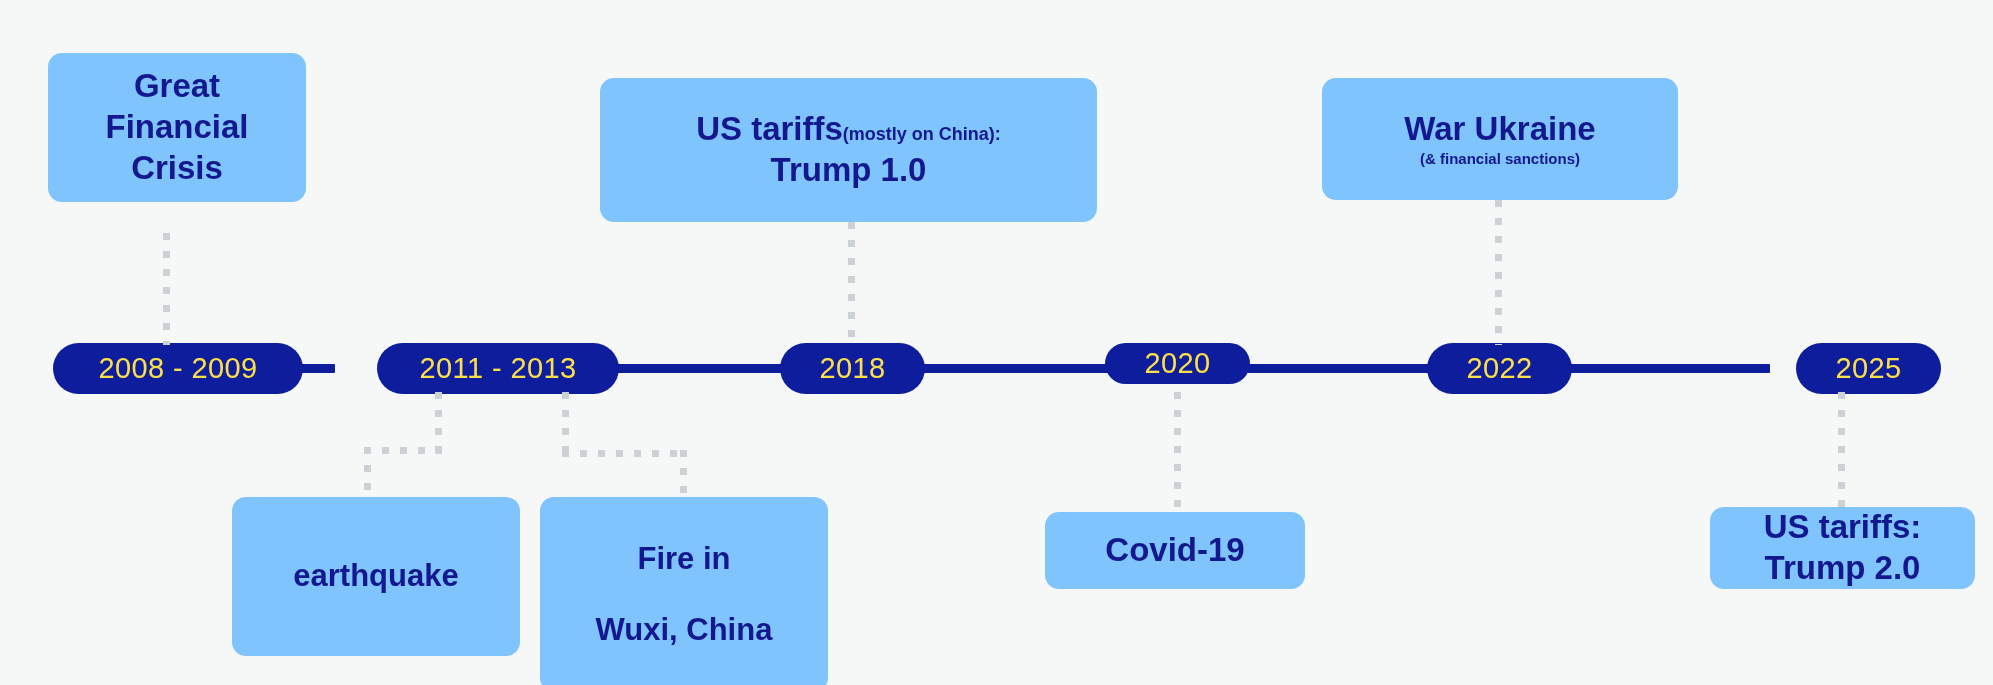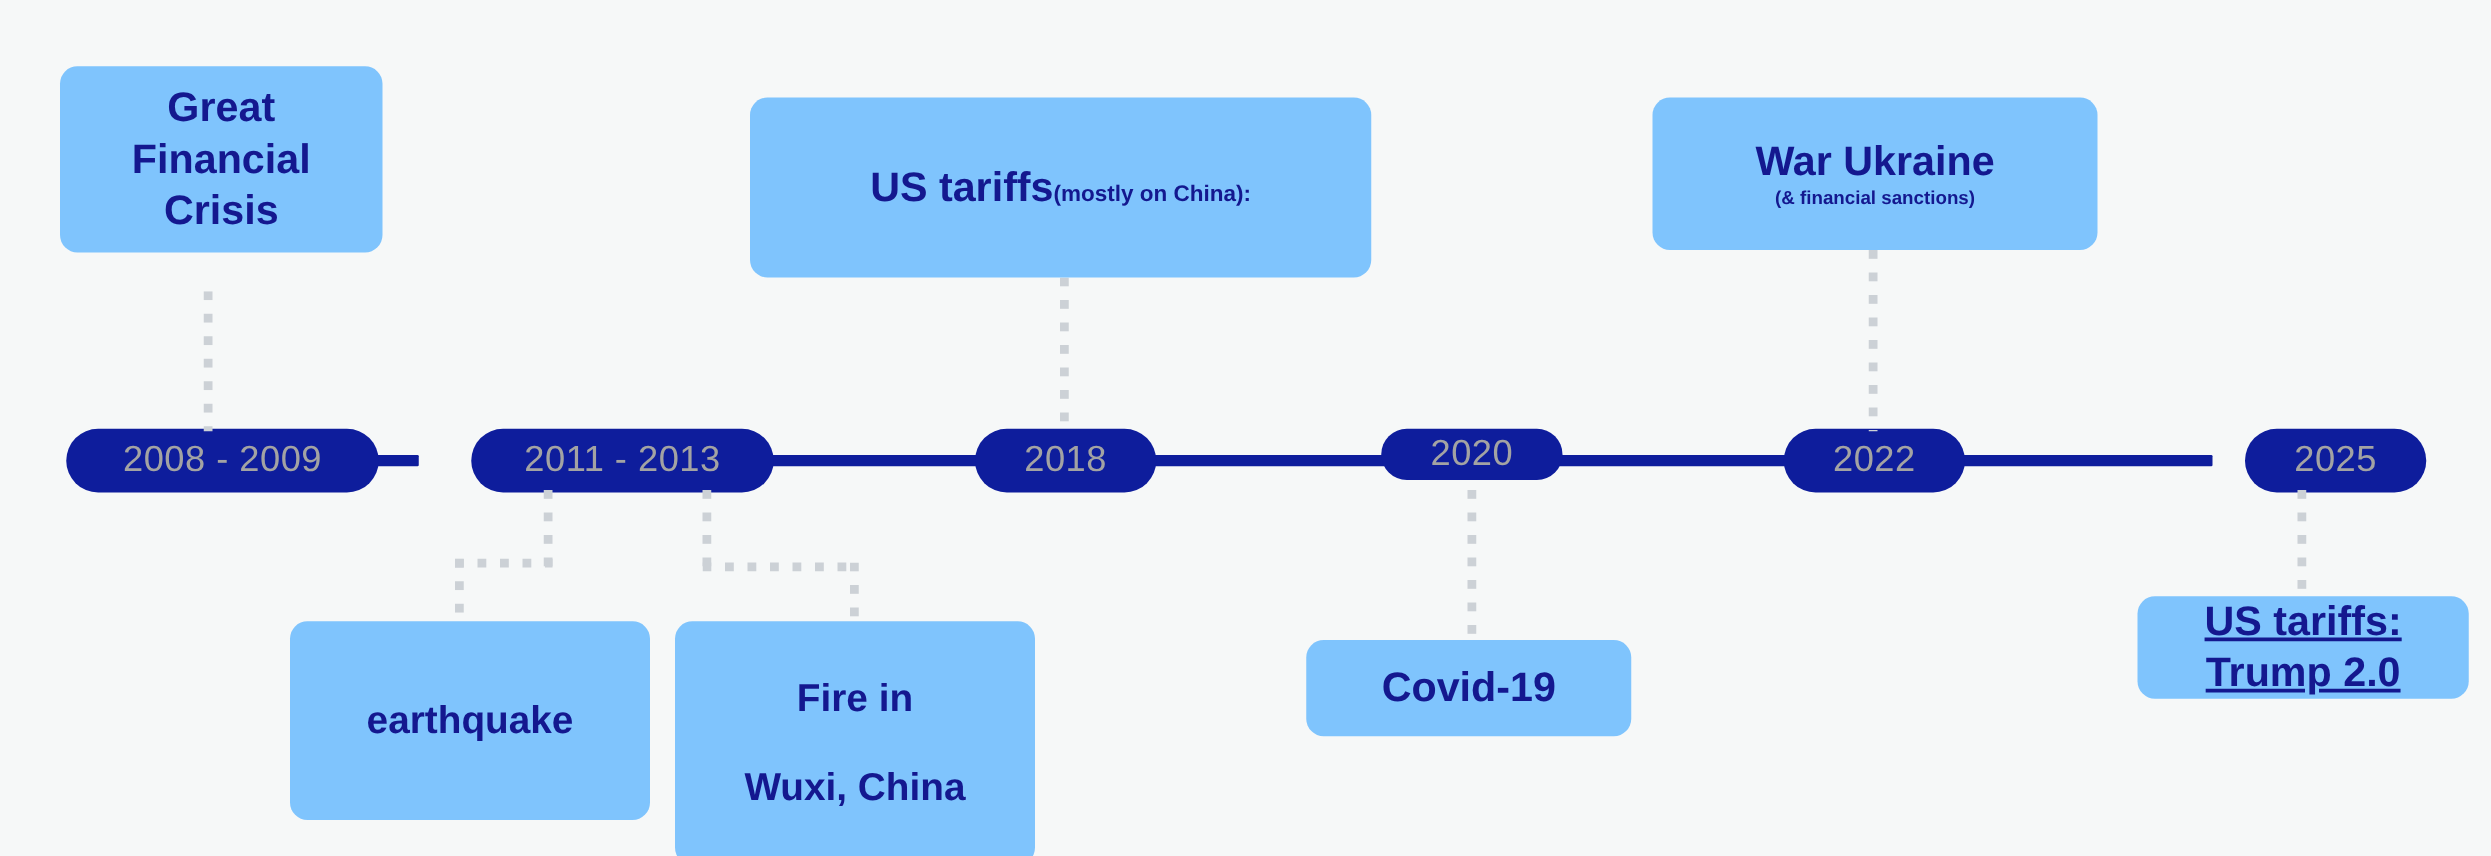--- a/index.html
+++ b/index.html
@@ -48,21 +48,21 @@
     position: absolute;
     background: #0e1d9c;
     height: 9px;
     border-radius: 1px;
   }
 
   
   .date-pill {
     position: absolute;
     background: #0e1d9c;
-    color: #a3a3a3;
+    color: #fde047;
     border-radius: 999px;
     display: flex;
     align-items: center;
     justify-content: center;
     font-size: 29px;
     font-weight: 400;
     letter-spacing: 0.4px;
     white-space: nowrap;
     line-height: 1;
     user-select: none;
@@ -149,38 +149,39 @@
   <div class="conn-v" style="left:1838px; top:392px; height:115px;"></div>
 
   <div class="event-card size-lg" style="left:48px; top:53px; width:258px; height:149px;">
     <span class="card-line">Great</span>
     <span class="card-line">Financial</span>
     <span class="card-line">Crisis</span>
   </div>
 
   <div class="event-card size-lg" style="left:600px; top:78px; width:497px; height:144px;">
     <span class="card-line"><span>US tariffs</span><span class="card-inline-sub">(mostly on China):</span></span>
+    <span class="card-line">Trump 1.0</span>
   </div>
 
   <div class="event-card size-lg" style="left:1322px; top:78px; width:356px; height:122px;">
     <span class="card-line">War Ukraine</span>
     <span class="card-sub">(&amp; financial sanctions)</span>
   </div>
 
   <div class="event-card size-md" style="left:232px; top:497px; width:288px; height:159px;">
     <span class="card-line">earthquake</span>
   </div>
 
   <div class="event-card size-md" style="left:540px; top:497px; width:288px; height:195px;gap:33px;">
     <span class="card-line">Fire in</span>
     <span class="card-line">Wuxi, China</span>
   </div>
 
   <div class="event-card size-lg" style="left:1045px; top:512px; width:260px; height:77px;">
     <span class="card-line">Covid-19</span>
   </div>
 
-  <div class="event-card size-lg" style="left:1710px; top:477px; width:265px; height:82px;text-decoration:underline;">
+  <div class="event-card size-lg" style="left:1710px; top:507px; width:265px; height:82px;">
     <span class="card-line">US tariffs:</span>
     <span class="card-line">Trump 2.0</span>
   </div>
 
 </div>
 
 </body></html>

